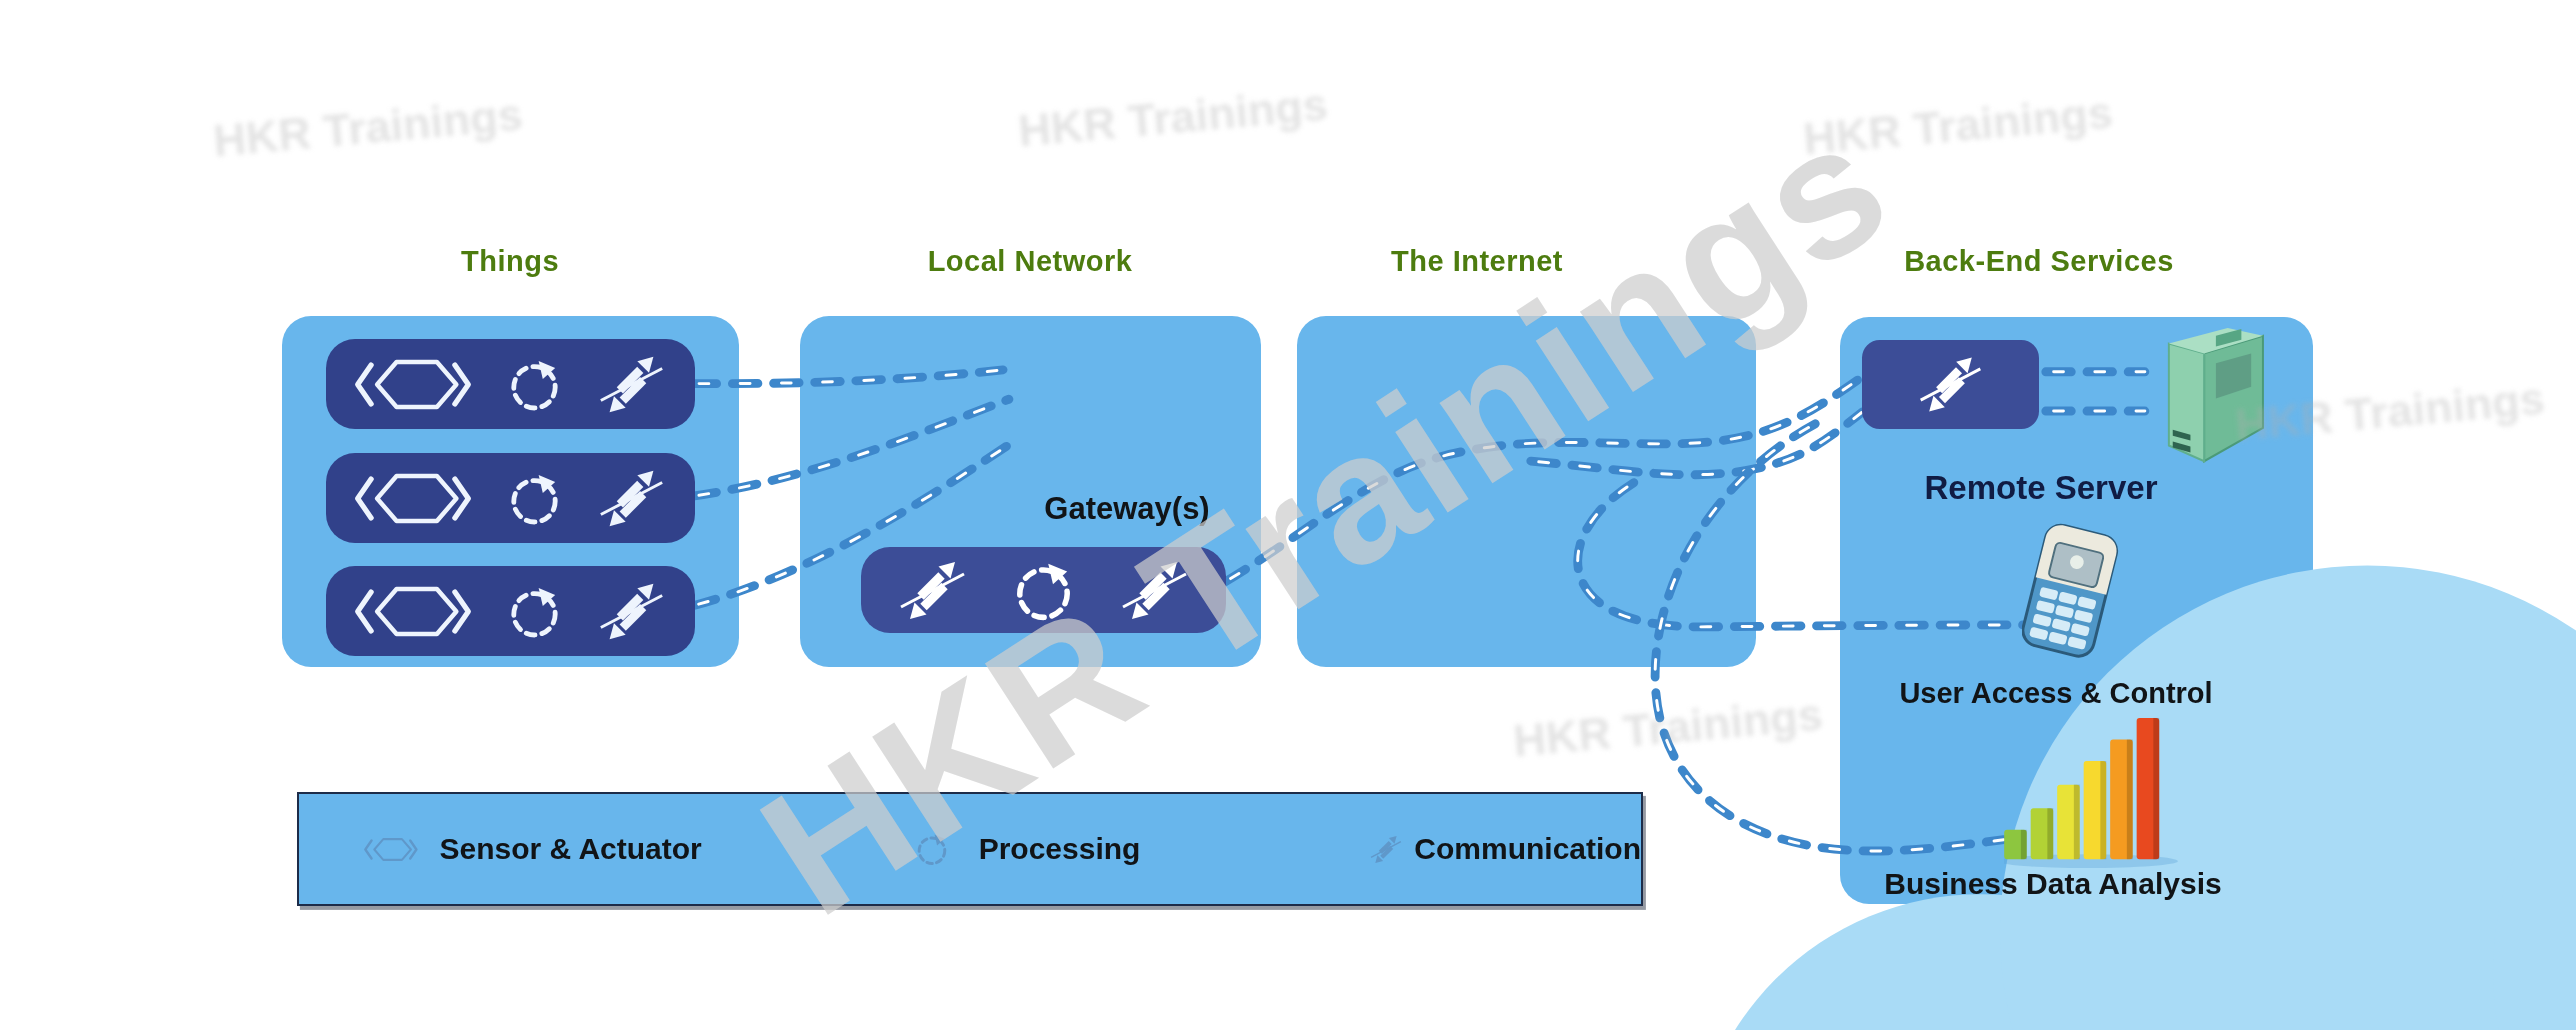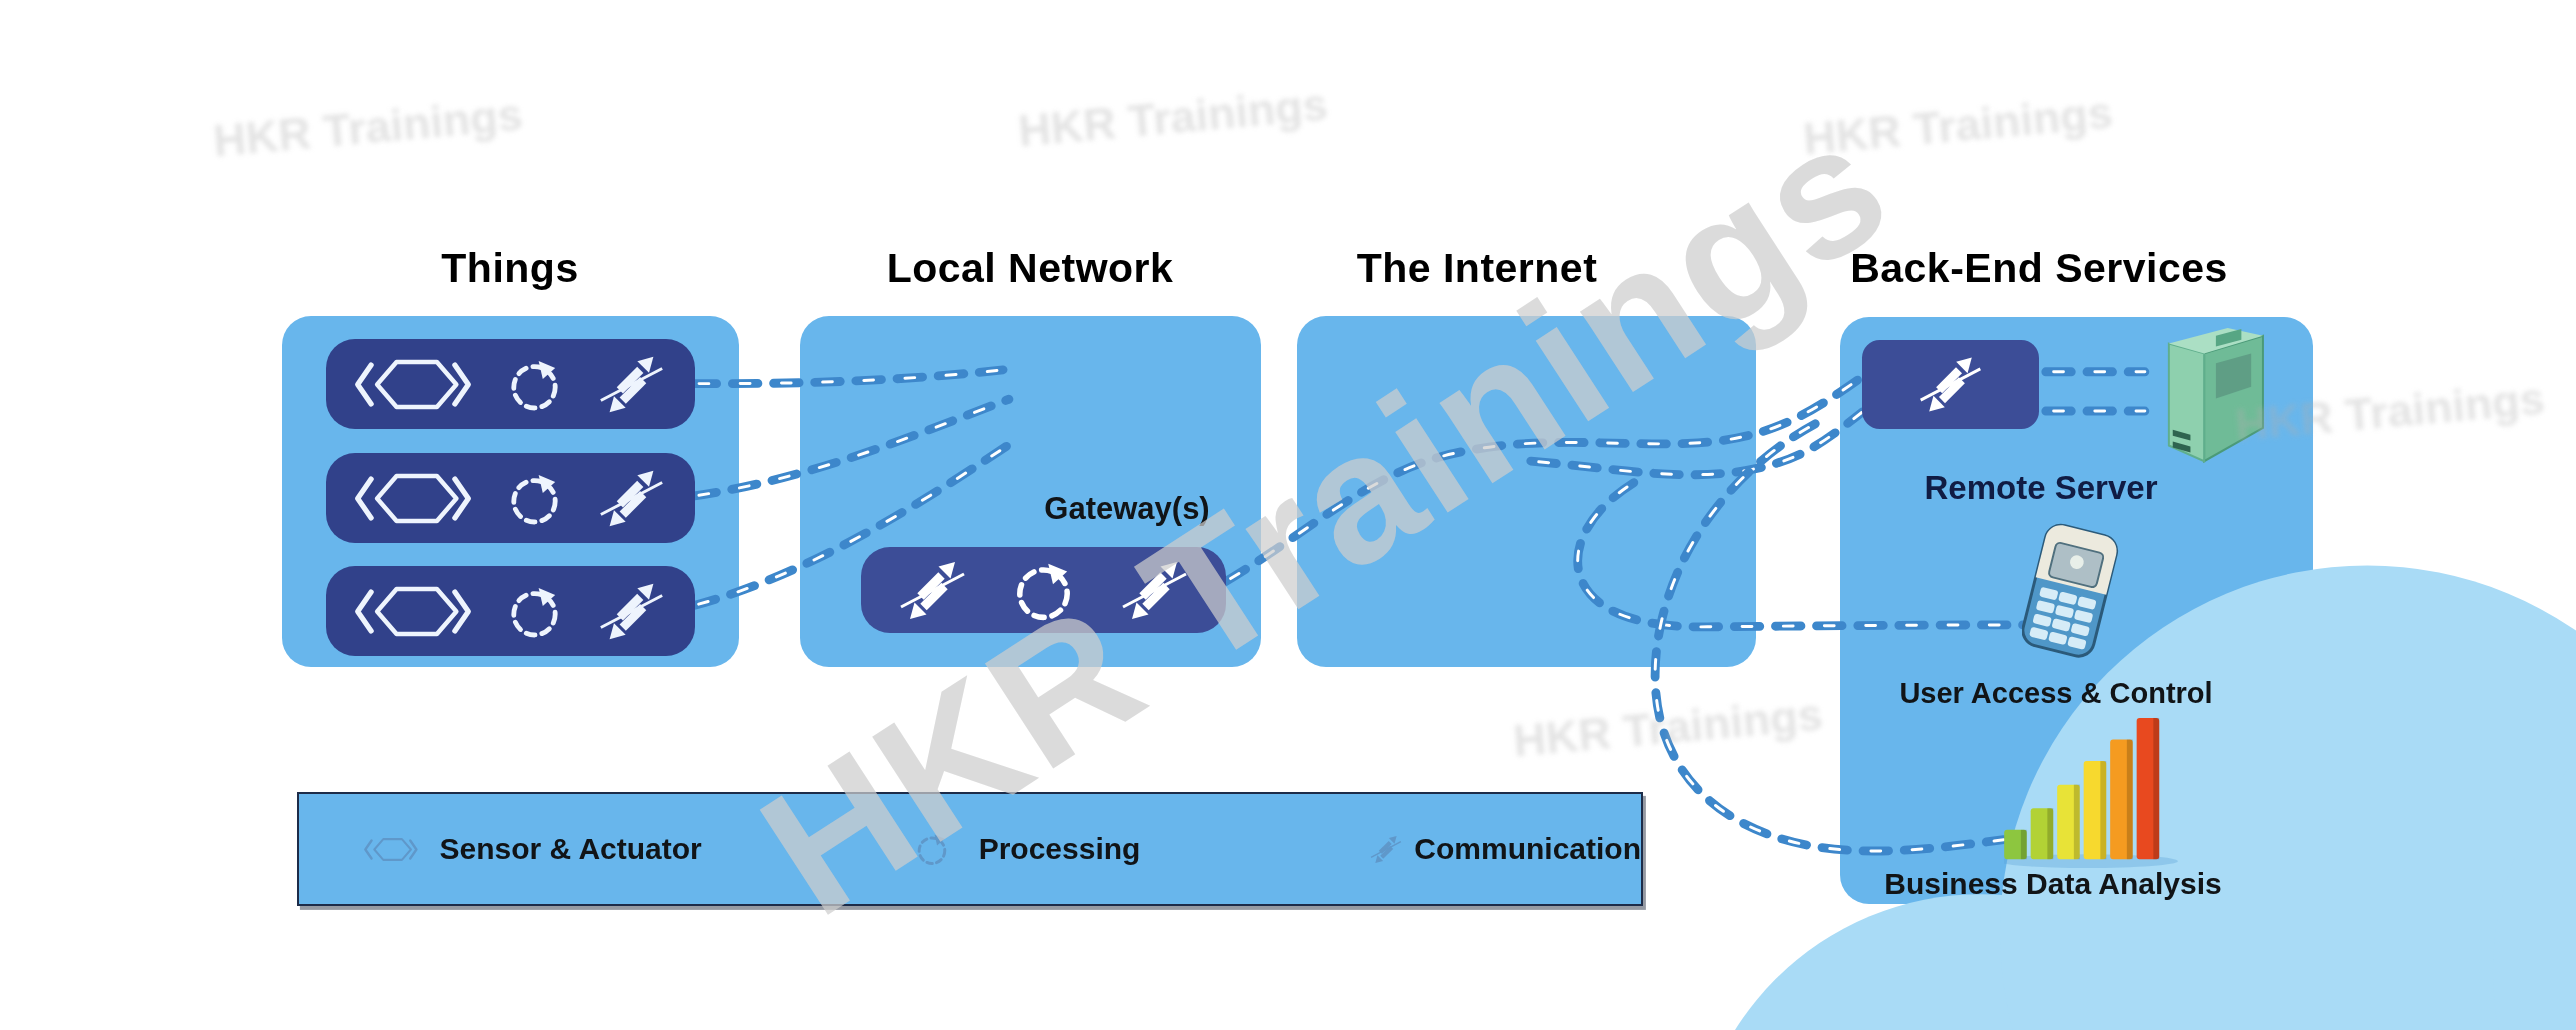--- a/index.html
+++ b/index.html
@@ -1,21 +1,21 @@
 <!DOCTYPE html>
 <html><head>
 <meta charset="utf-8">
 <style>
   html,body{margin:0;padding:0;}
   body{width:2576px;height:1030px;background:#ffffff;overflow:hidden;
        font-family:"Liberation Sans", sans-serif;position:relative;}
   .abs{position:absolute;}
   .panel{position:absolute;background:#68b6ec;border-radius:29px;z-index:1;}
-  .col-title{position:absolute;transform:translateX(-50%);font-size:41px;font-weight:700;
-             color:#000000;white-space:nowrap;z-index:3;letter-spacing:0.5px;}
+  .col-title{position:absolute;transform:translateX(-50%);font-size:29px;font-weight:700;
+             color:#4d7c0f;white-space:nowrap;z-index:3;letter-spacing:0.5px;}
   .bar{position:absolute;background:#31418a;border-radius:29px;display:flex;align-items:center;
        justify-content:space-evenly;z-index:3;}
   .bar.gw{background:#3c4d97;}
   .ic-white{color:#eef4fd;}
   .ic-pure{color:#ffffff;}
   .ic-legend{color:#5e93c5;opacity:.85;}
   svg.icon{display:block;}
   #net-layer{position:absolute;left:0;top:0;z-index:2;pointer-events:none;}
   .chain{stroke:#3d87cb;stroke-width:9;fill:none;stroke-dasharray:26 16;stroke-linecap:round;}
   .chain-core{stroke:#ffffff;stroke-width:3;fill:none;stroke-dasharray:10 32;

